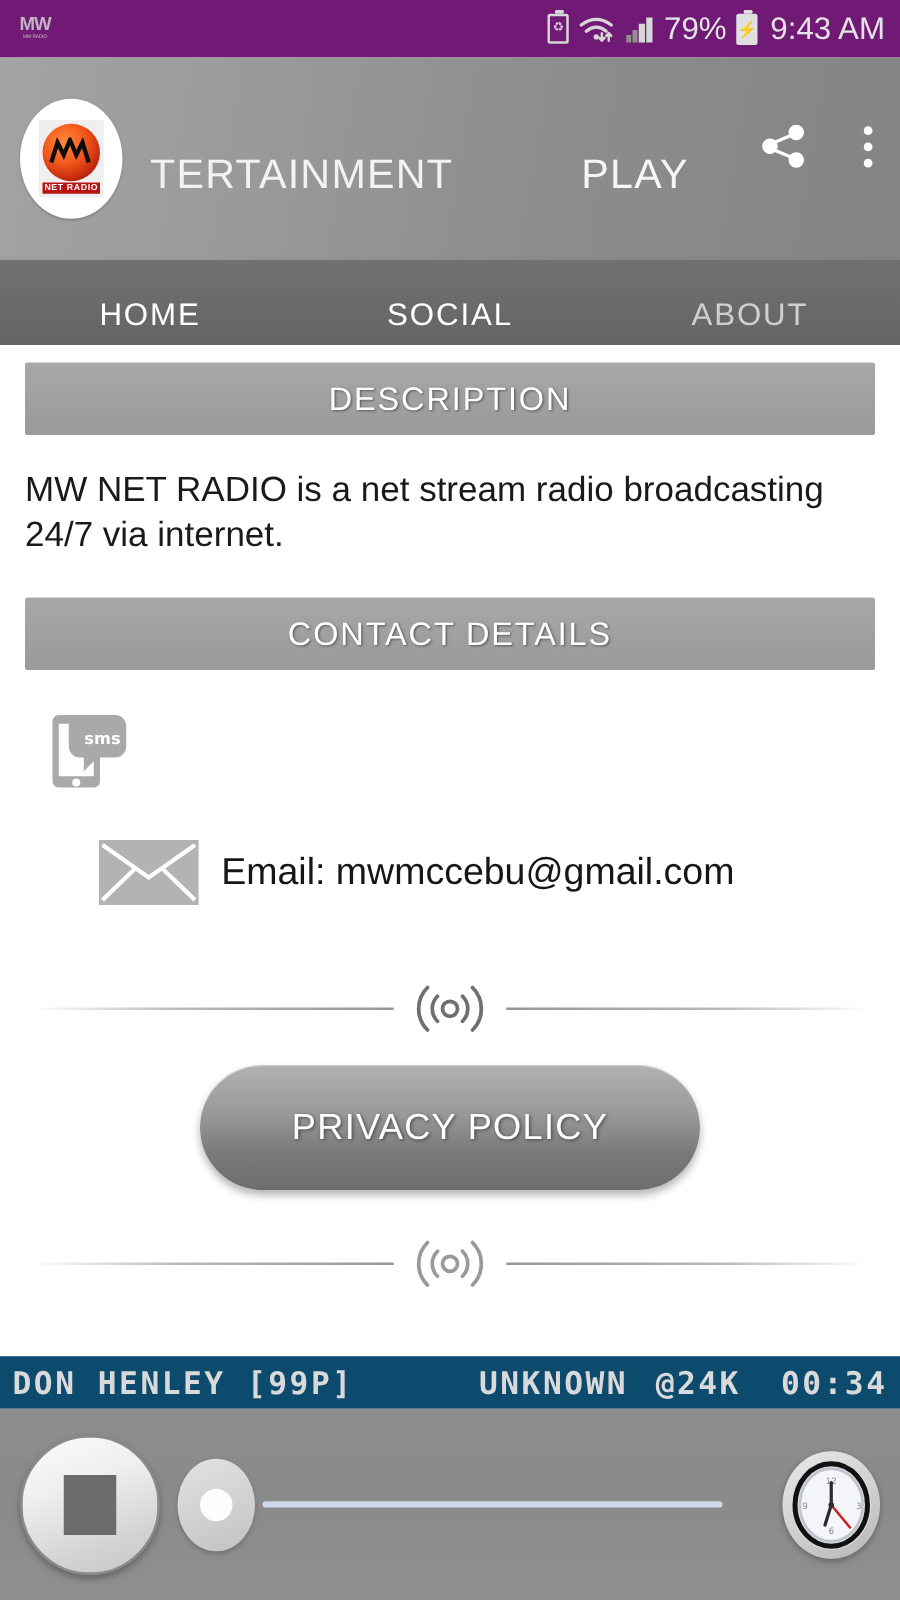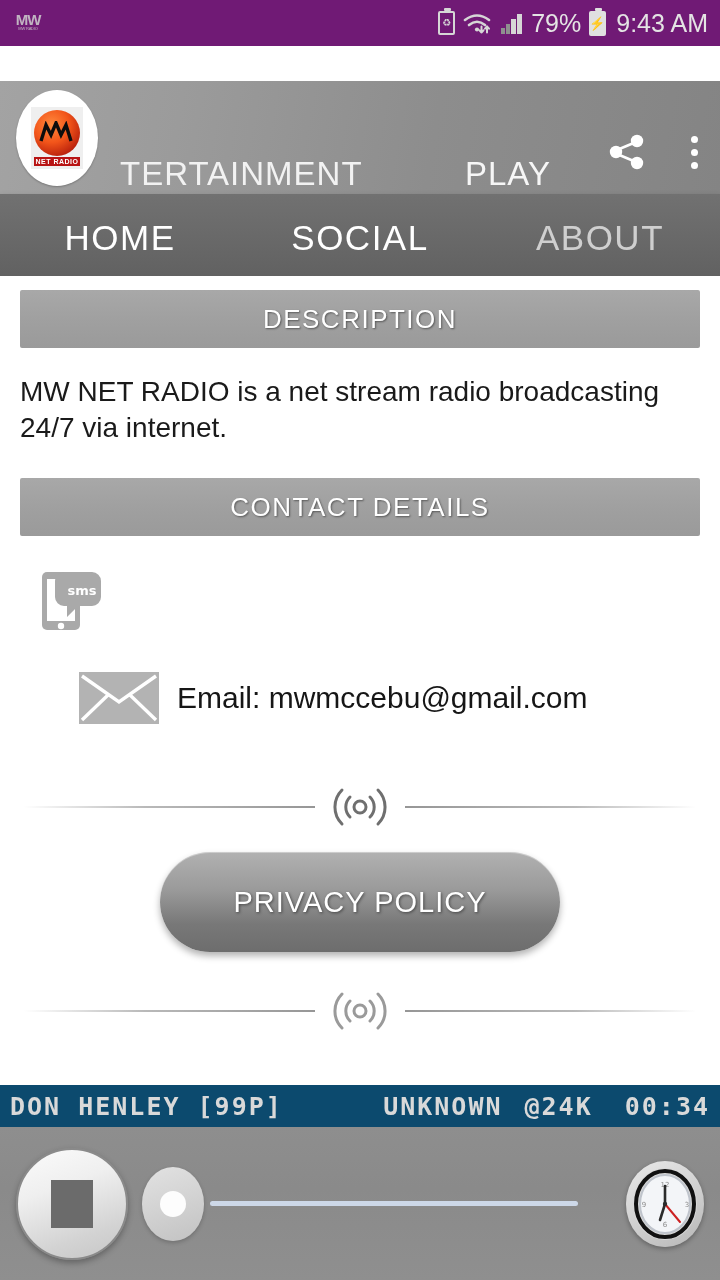--- a/index.html
+++ b/index.html
@@ -41,23 +41,23 @@
   .icon-batt-charge { width:17px; height:25px; border:2px solid #e0e0e0; border-radius:2px;
     position:relative; display:flex; align-items:center; justify-content:center;
     background:#e0e0e0; }
   .icon-batt-charge:before { content:""; position:absolute; top:-5px; left:4px;
     width:7px; height:3px; background:#e0e0e0; border-radius:1px; }
   .icon-batt-charge .bolt { font-size:13px; color:#5e5e5e; line-height:13px; }
   .sb-time { font-size:25px; color:#e4e4e4; margin-left:2px; }
 
   
   .appbar {
-    position:relative; height:113px;
+    position:relative; height:162px;
     background:linear-gradient(100deg,#a3a3a3 0%, #9b9b9b 25%, #8d8d8d 60%, #848484 100%);
-    display:flex; align-items:center; overflow:hidden;margin-top:35px;
+    display:flex; align-items:center; overflow:hidden;
   }
   .appbar-bg-text { position:absolute; left:0; top:0; width:100%; height:100%;
     pointer-events:none; }
   .bg-tertainment { position:absolute; left:120px; top:74px; font-size:33px;
     color:#f2f2f2; letter-spacing:1px; font-weight:300; }
   .bg-play { position:absolute; left:465px; top:74px; font-size:33px;
     color:#f6f6f6; letter-spacing:1px; font-weight:400; }
   .logo-wrap { position:relative; z-index:2; margin-left:16px;
     width:82px; height:96px; border-radius:50%; background:#ffffff;
     display:flex; align-items:center; justify-content:center;
@@ -82,21 +82,21 @@
   .btn-share { width:46px; height:46px; display:flex; align-items:center; justify-content:center; }
   .btn-more { width:20px; height:46px; display:flex; flex-direction:column;
     align-items:center; justify-content:center; gap:6px; }
   .btn-more i { width:7px; height:7px; border-radius:50%; background:#fff; display:block; }
 
   
   .tabbar { height:88px; display:flex; position:relative;
     background:linear-gradient(180deg,#717171 0%, #686868 55%, #606060 100%);
     box-shadow:0 3px 6px rgba(0,0,0,.25); }
   .tab { flex:1; display:flex; align-items:center; justify-content:center;
-    font-size:35px; letter-spacing:1.5px; color:#ffffff; position:relative; }
+    font-size:25px; letter-spacing:1.5px; color:#ffffff; position:relative; }
   .tab.inactive { color:#cfcfcf; }
   .tab-indicator { position:absolute; bottom:0; height:6px; background:#c8c8c8; }
 
   
   .content { position:absolute; left:0; top:276px; right:0; bottom:0;
     background:#fff; overflow:hidden; }
   .section-head {
     margin:14px 20px 0 20px; height:58px; border-radius:2px;
     background:linear-gradient(180deg,#a8a8a8 0%, #a0a0a0 50%, #9a9a9a 100%);
     display:flex; align-items:center; justify-content:center;

